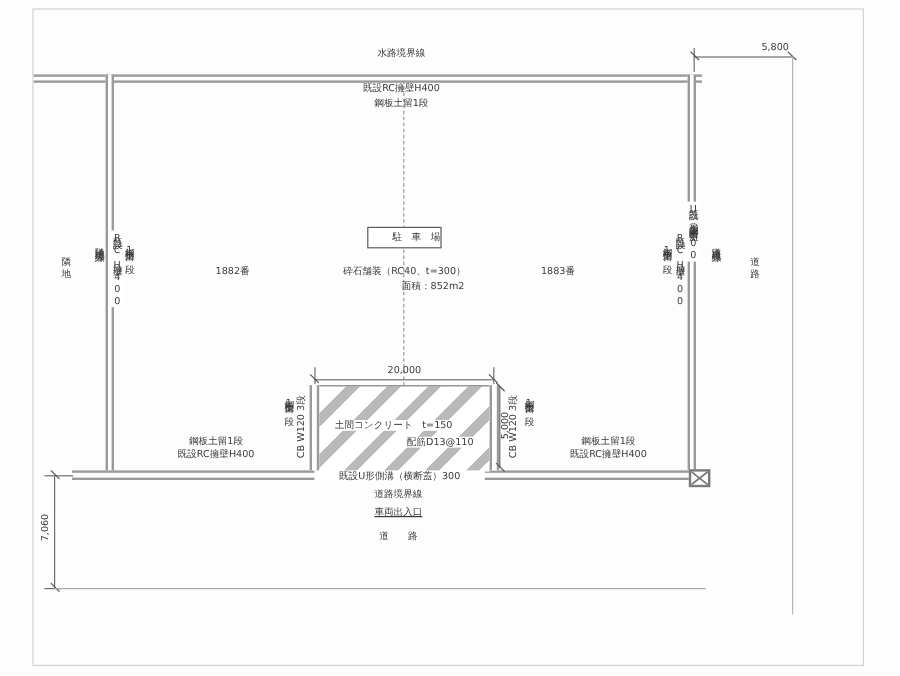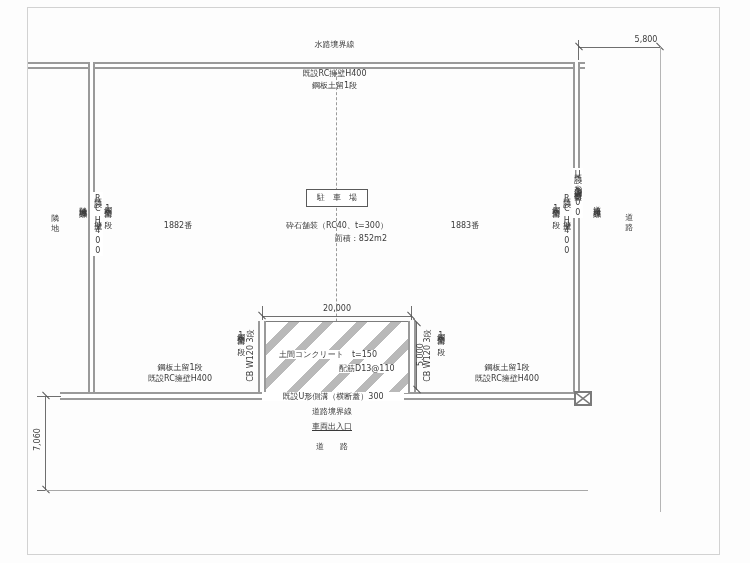--- a/index.html
+++ b/index.html
@@ -12,21 +12,21 @@
   .ln{position:absolute;background:#8f8f8f;}
   .dim{position:absolute;background:#6f6f6f;}
   .tick{position:absolute;width:10px;height:1px;background:#555;transform:rotate(45deg);}
   .dwall-h{position:absolute;background:#fff;border-top:2px solid #9a9a9a;border-bottom:2px solid #9a9a9a;}
   .dwall-v{position:absolute;background:#fff;border-left:2px solid #9a9a9a;border-right:2px solid #9a9a9a;}
   .frame{position:absolute;border:1px solid #d2d2d2;}
   .whitebg{background:#fff;padding:0 1px;}
   .hatch{position:absolute;border-top:1px solid #7d7d7d;
          background:repeating-linear-gradient(135deg,#ffffff 0 16px,#b9b9b9 16px 24px);}
   .dash-v{position:absolute;width:0;border-left:1px dashed #9a9a9a;}
-  .box{position:absolute;border:1px solid #5a5a5a;background:#fff;display:flex;align-items:center;justify-content:center;}
+  .box{position:absolute;border:1px solid #5a5a5a;background:#fff;display:flex;align-items:center;justify-content:flex-end;}
   .xbox{position:absolute;border:2px solid #7a7a7a;background:#fff;}
 </style>
 </head>
 <body>
 
 <div id="stage">
 
   <div class="frame" style="left:27px;top:7px;width:691px;height:546px;"></div>
 
   <div class="dwall-h" style="left:28px;top:62px;width:557px;height:3px;"></div>
@@ -38,21 +38,21 @@
 
   <div class="t c" style="left:282px;top:40px;width:105px;">水路境界線</div>
   <div class="t c" style="left:282px;top:69px;width:105px;">既設RC擁壁H400</div>
   <div class="t c" style="left:282px;top:81px;width:105px;">鋼板土留1段</div>
 
   <div class="box" style="left:306px;top:189px;width:60px;height:16px;">
     <span class="t" style="position:static;">駐　車　場</span>
   </div>
   <div class="t c" style="left:257px;top:221px;width:160px;">砕石舗装（RC40、t=300）</div>
   <div class="t c" style="left:277px;top:234px;width:110px;text-align:right;">面積：852m2</div>
-  <div class="t c" style="left:148px;top:221px;width:60px;">1882番</div>
+  <div class="t c" style="left:148px;top:221px;width:60px;text-align:right;">1882番</div>
   <div class="t c" style="left:435px;top:221px;width:60px;">1883番</div>
 
   <div class="t v" style="left:50px;top:207px;">隣　地</div>
   <div class="t v" style="left:78px;top:200px;">隣地境界線</div>
   <div class="t v whitebg" style="left:92px;top:192px;">既設RC擁壁H400</div>
   <div class="t v" style="left:103px;top:200px;">鋼板土留1段</div>
 
   <div class="t v" style="left:551px;top:200px;">鋼板土留1段</div>
   <div class="t v" style="left:562px;top:192px;">既設RC擁壁H400</div>
   <div class="t v whitebg" style="left:572px;top:168px;">既設U形側溝（横断蓋）300</div>

